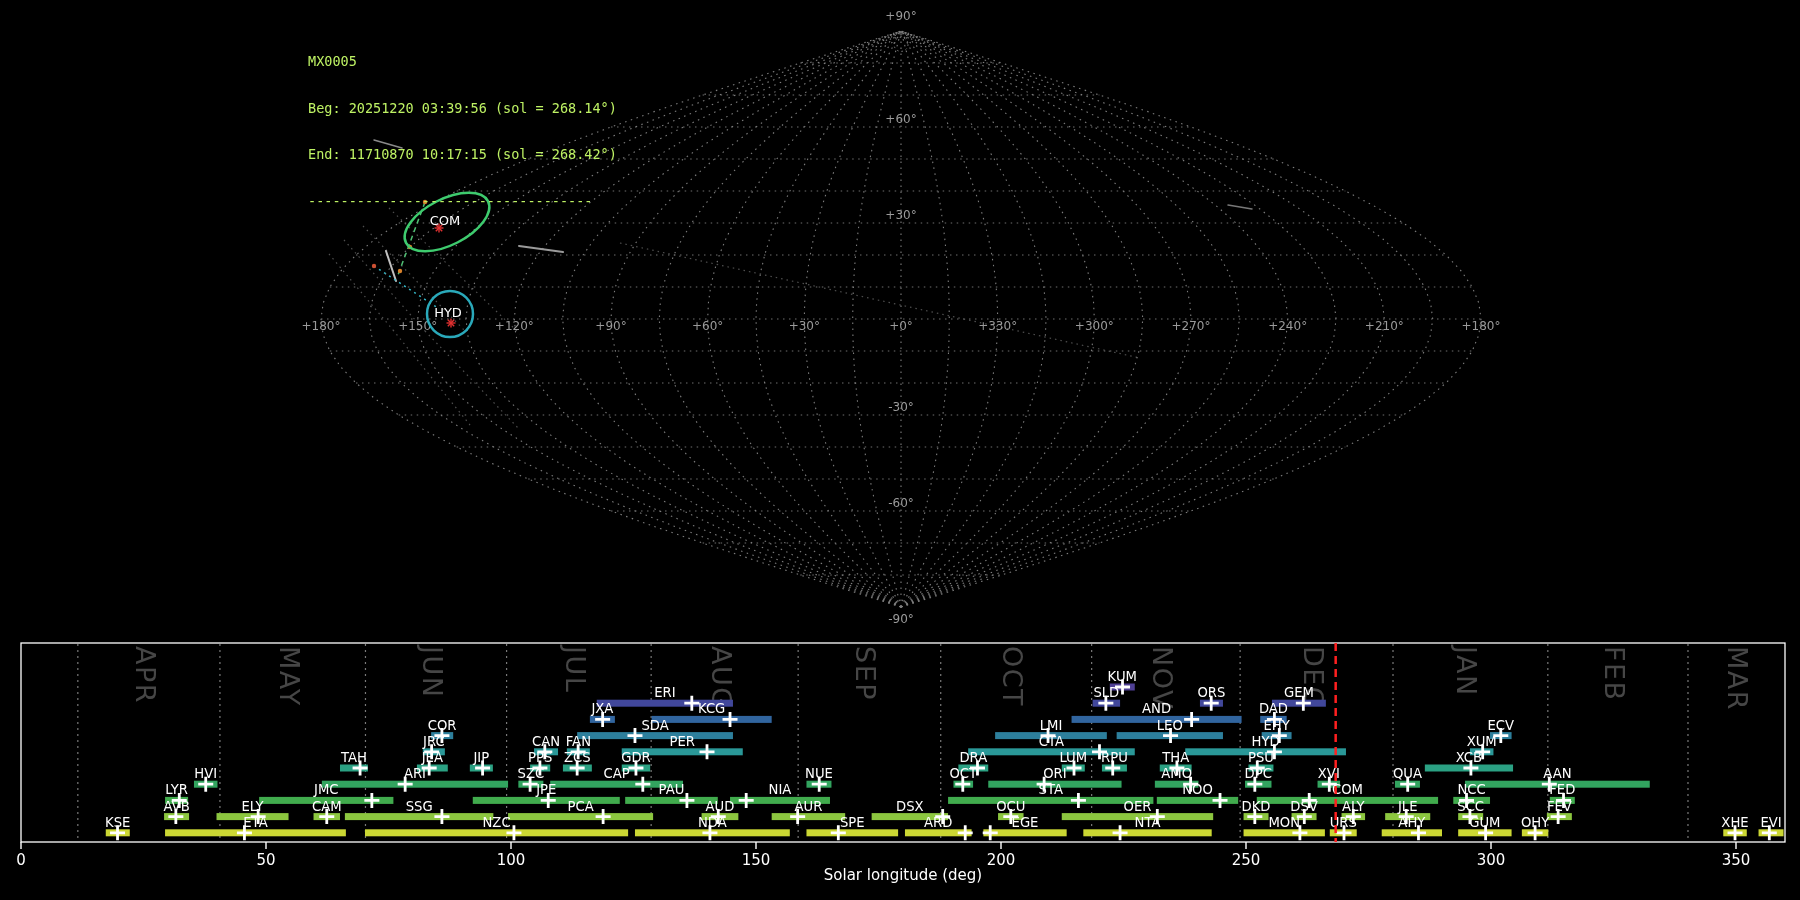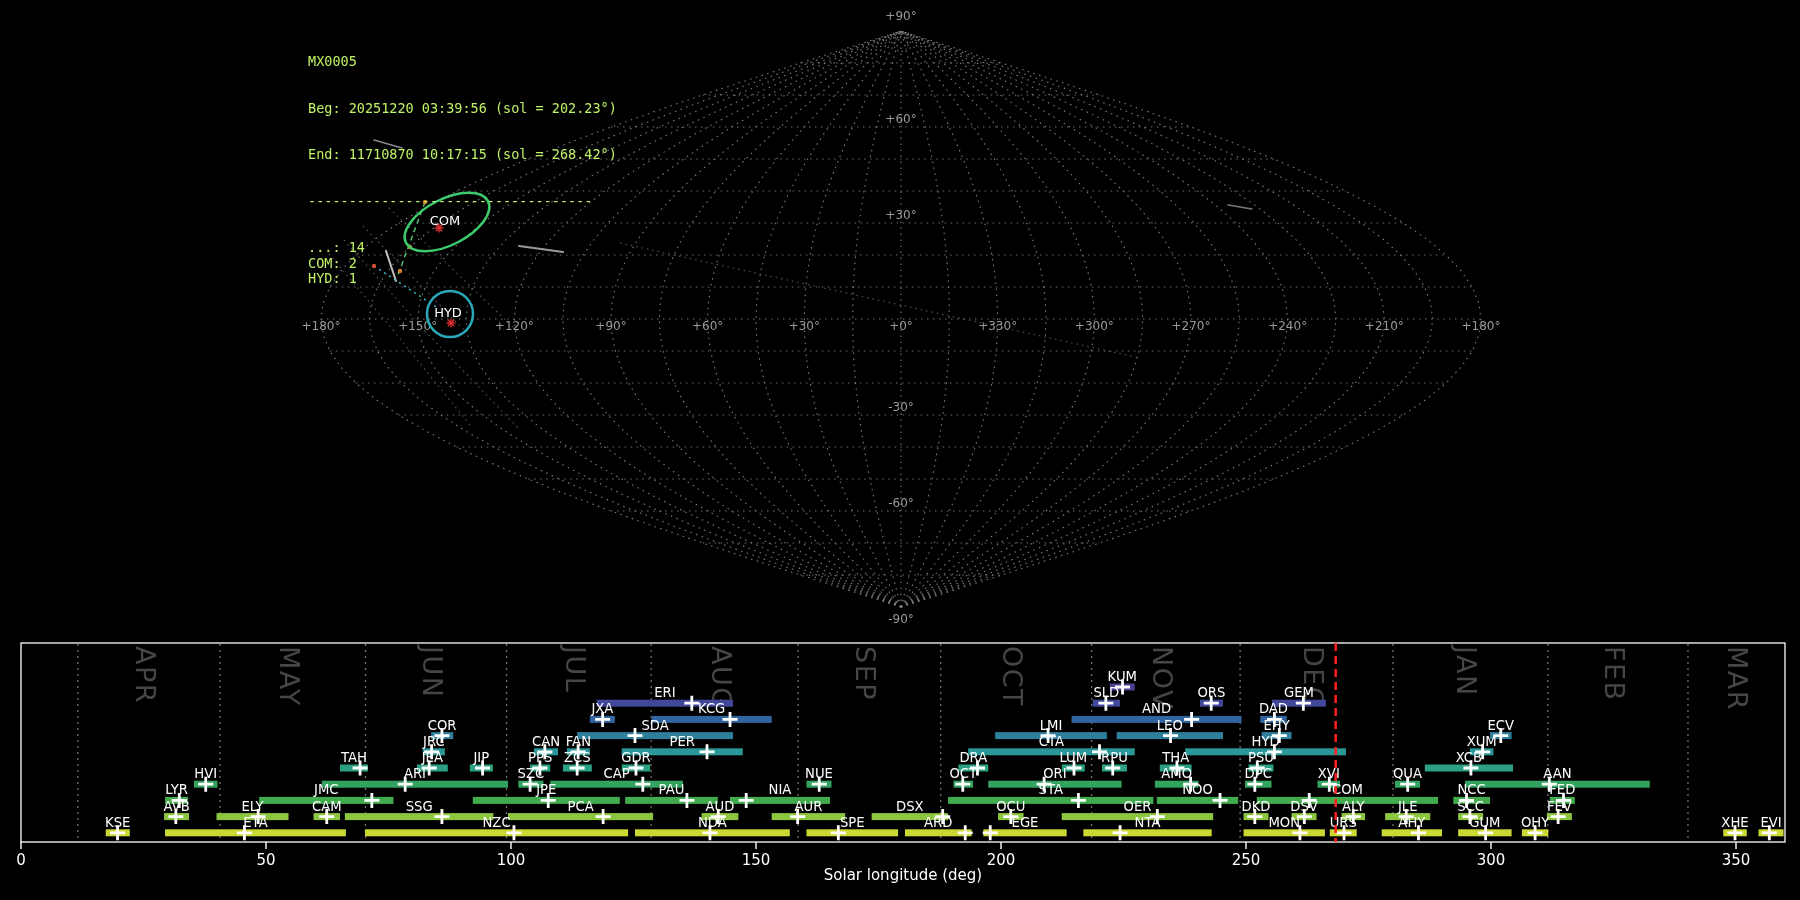--- a/index.html
+++ b/index.html
@@ -109,24 +109,23 @@
         <line x1="446.5" y1="323" x2="455.5" y2="323"></line>
         <line x1="447.8180194846605" y1="319.8180194846605" x2="454.1819805153395" y2="326.1819805153395"></line>
         <line x1="451" y1="318.5" x2="451" y2="327.5"></line>
         <line x1="454.1819805153395" y1="319.8180194846605" x2="447.8180194846605" y2="326.1819805153395"></line>
       </g>
       <text x="448" y="317" font-family="DejaVu Sans, sans-serif" fill="#fff" font-size="13" text-anchor="middle">HYD</text>
     </svg>
 
   <div id="observation-info">
     <div>MX0005</div>
-    <div>Beg: 20251220 03:39:56 (sol = 202.23°)</div>
+    <div>Beg: 20251220 03:39:56 (sol = 268.14°)</div>
     <div>End: 11710870 10:17:15 (sol = 268.42°)</div>
     <div class="sep">-----------------------------------</div>
-    <div id="counts"><div>...: 14</div><div>COM: 2</div><div>HYD: 1</div></div>
   </div>
 
   <svg id="chart-svg" width="1800" height="260" viewBox="0 640 1800 260" style="top:640px;">
       <line x1="77.84" y1="644" x2="77.84" y2="841" stroke="#7a7a7a" stroke-width="1.2" stroke-dasharray="2 4"></line>
       <text x="0" y="0" font-family="DejaVu Sans, sans-serif" fill="#464646" font-size="27" letter-spacing="1.5" text-anchor="start" transform="translate(135.89000000000001,646) rotate(90)">APR</text>
       <line x1="219.94000000000003" y1="644" x2="219.94000000000003" y2="841" stroke="#7a7a7a" stroke-width="1.2" stroke-dasharray="2 4"></line>
       <text x="0" y="0" font-family="DejaVu Sans, sans-serif" fill="#464646" font-size="27" letter-spacing="1.5" text-anchor="start" transform="translate(279.70500000000004,646) rotate(90)">MAY</text>
       <line x1="365.47" y1="644" x2="365.47" y2="841" stroke="#7a7a7a" stroke-width="1.2" stroke-dasharray="2 4"></line>
       <text x="0" y="0" font-family="DejaVu Sans, sans-serif" fill="#464646" font-size="27" letter-spacing="1.5" text-anchor="start" transform="translate(423.03,646) rotate(90)">JUN</text>
       <line x1="506.59000000000003" y1="644" x2="506.59000000000003" y2="841" stroke="#7a7a7a" stroke-width="1.2" stroke-dasharray="2 4"></line>

